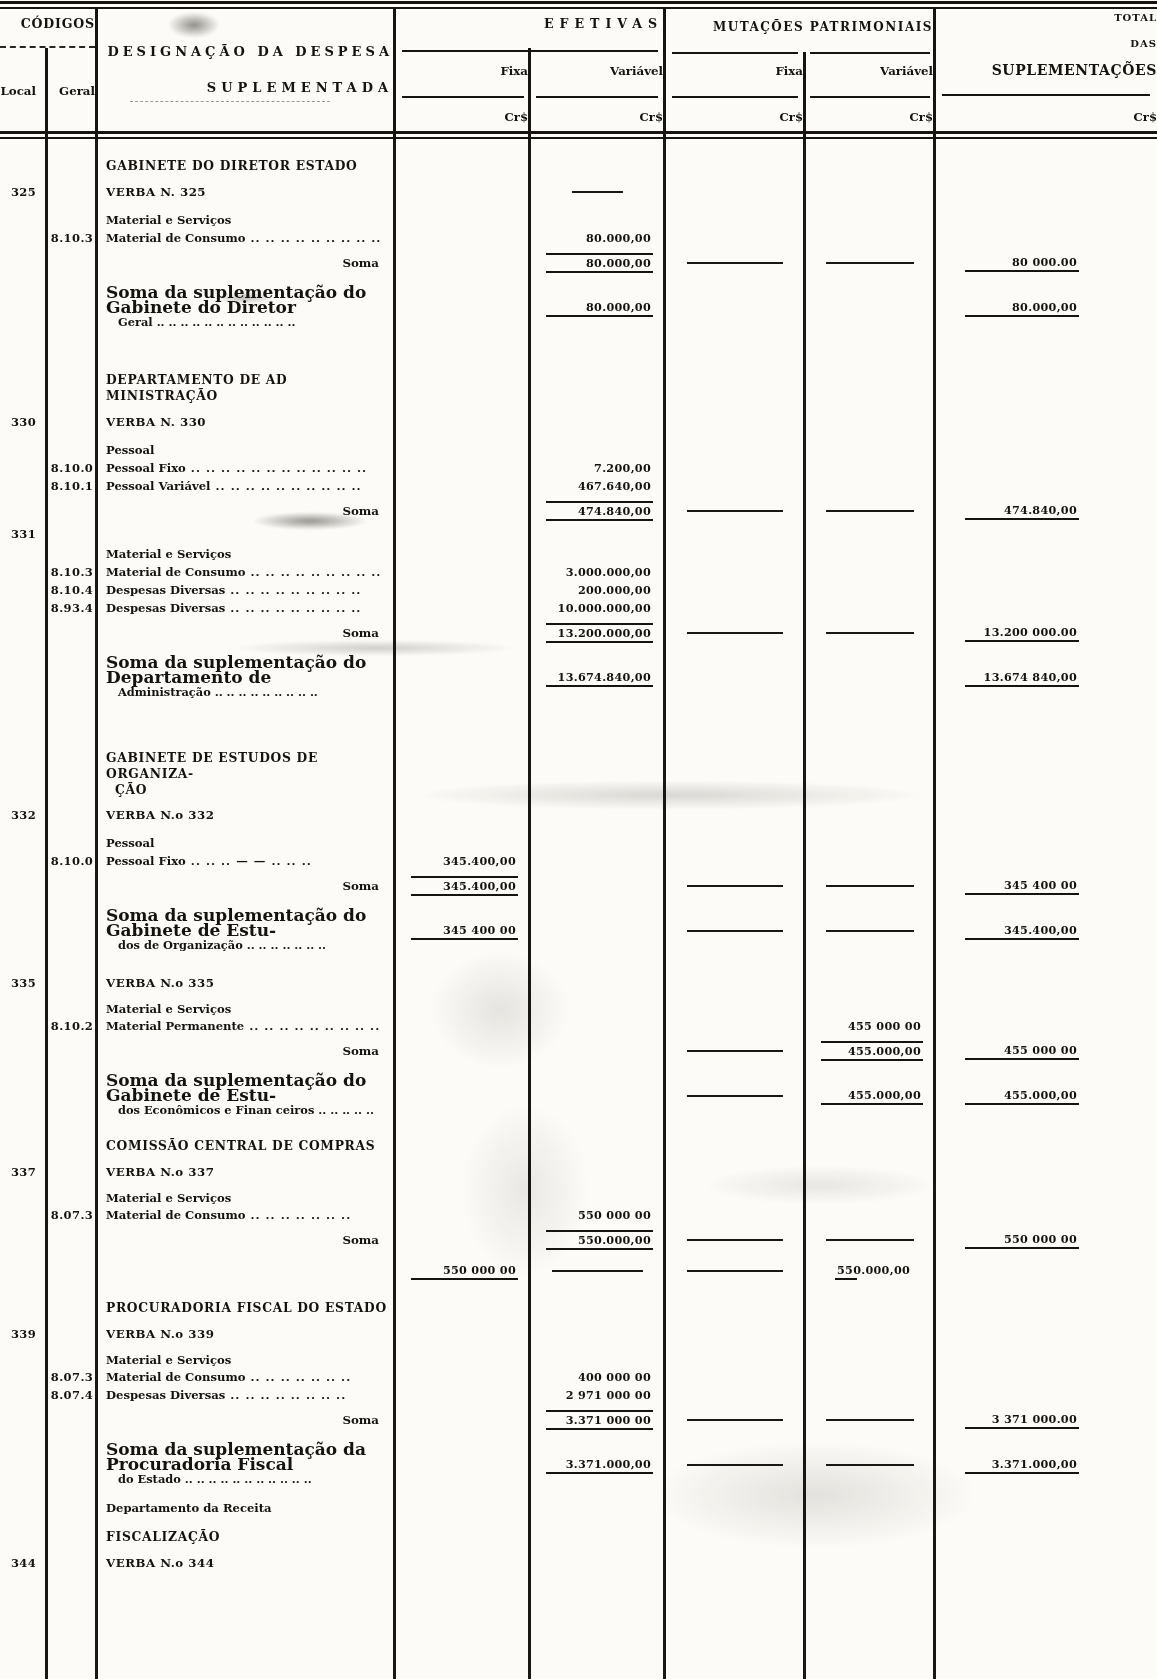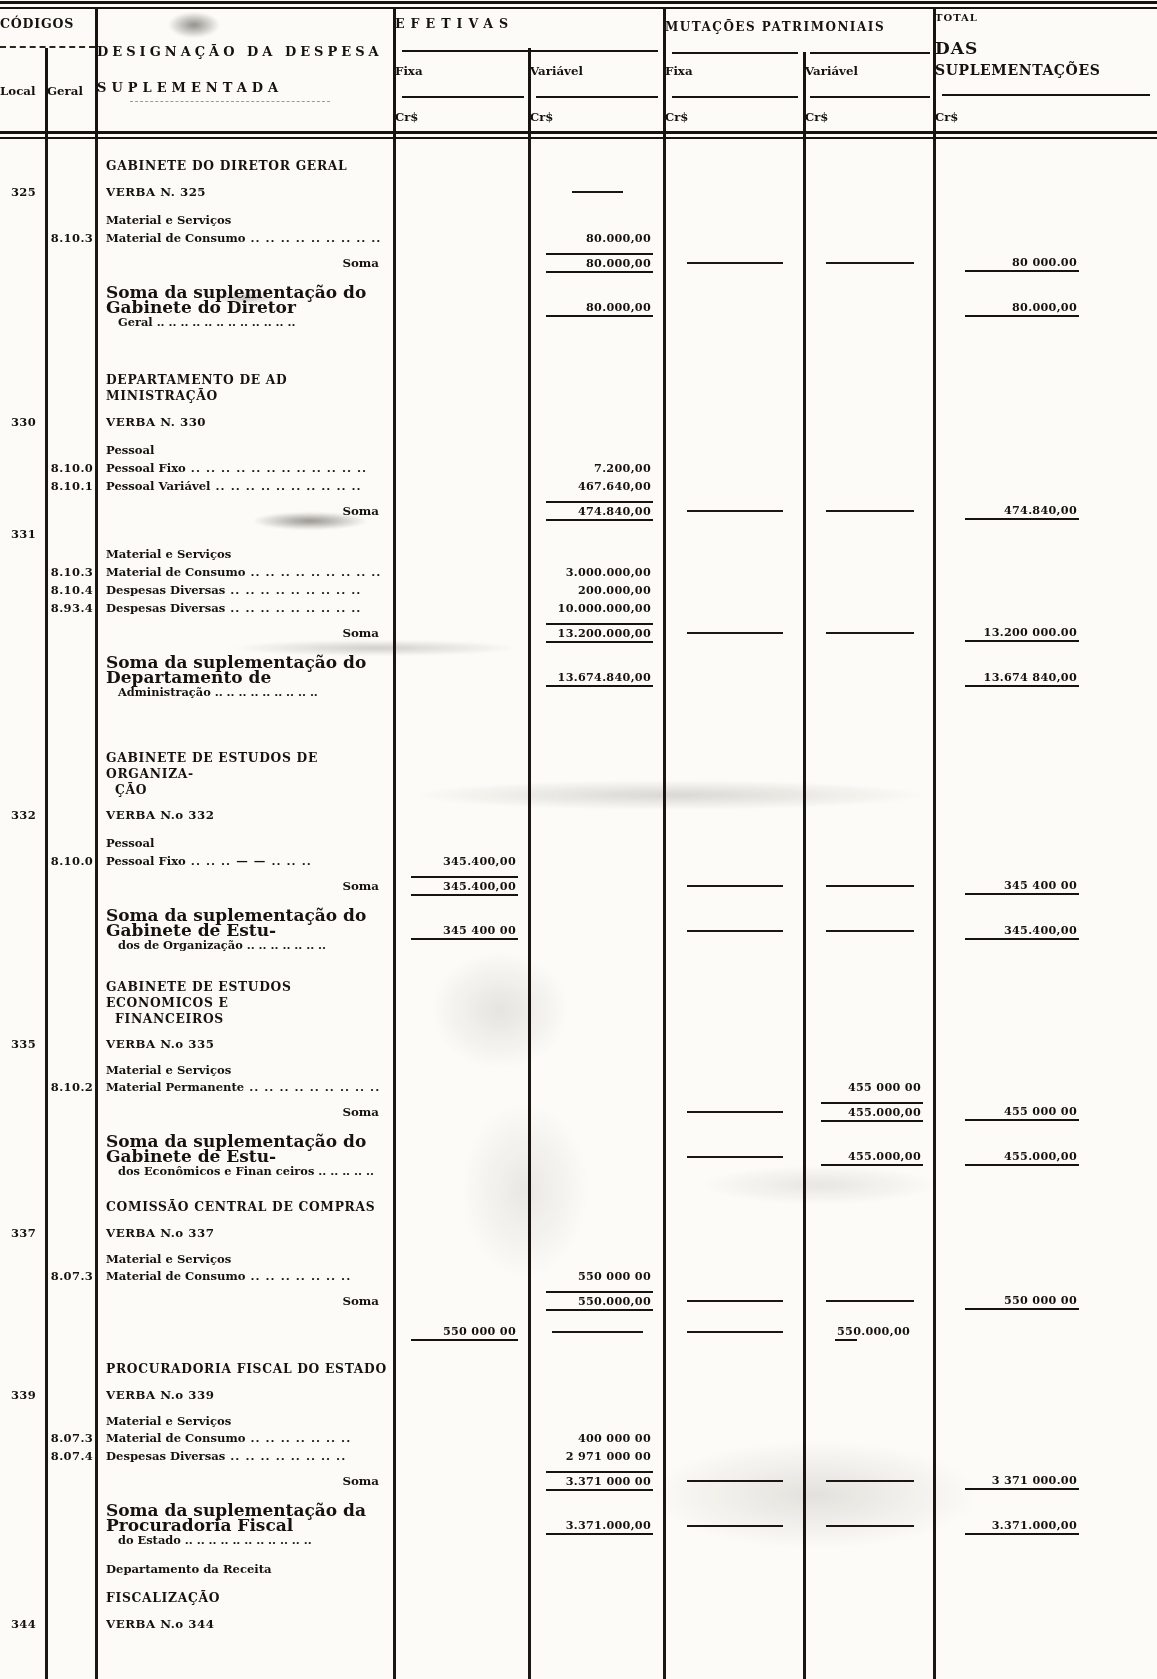--- a/index.html
+++ b/index.html
@@ -8,21 +8,21 @@
     background:#fcfbf7;
     color:#16130e;
     font-family:"DejaVu Serif","Liberation Serif",serif;
     font-weight:700;
     font-size:11.5px;
     -webkit-font-smoothing:antialiased;
   }
   
   .thead{position:absolute;top:0;left:0;width:1157px;height:140px;}
   .hline{position:absolute;background:#17130e;}
-  .hlabel{position:absolute;text-align:left;white-space:nowrap;}
+  .hlabel{position:absolute;text-align:right;white-space:nowrap;}
   .dashedline{position:absolute;border-top:2px dashed #2a251d;}
   
   .tbody{position:absolute;top:140px;left:0;right:0;bottom:0;}
   .vline{position:absolute;top:0;bottom:0;width:3px;background:#1b1712;}
   .row{
     display:grid;
     grid-template-columns:47px 50px 298px 135px 135px 140px 130px 222px;
     align-items:center;
   }
   .c-local,.c-geral{text-align:center;font-size:11.5px;letter-spacing:.4px;}
@@ -100,21 +100,21 @@
     <div class="hline" style="left:672px;width:126px;top:52px;height:2px;"></div>
     <div class="hline" style="left:810px;width:120px;top:52px;height:2px;"></div>
     <div class="hlabel" style="left:665px;width:138px;top:64px;font-size:11.8px;">Fixa</div>
     <div class="hlabel" style="left:805px;width:128px;top:64px;font-size:11.8px;">Variável</div>
     <div class="hline" style="left:672px;width:126px;top:96px;height:2px;"></div>
     <div class="hline" style="left:810px;width:120px;top:96px;height:2px;"></div>
     <div class="hlabel" style="left:665px;width:138px;top:110px;font-size:11.6px;">Cr$</div>
     <div class="hlabel" style="left:805px;width:128px;top:110px;font-size:11.6px;">Cr$</div>
 
     <div class="hlabel" style="left:935px;width:222px;top:12px;font-size:10px;letter-spacing:1px;">TOTAL</div>
-    <div class="hlabel" style="left:935px;width:222px;top:38px;font-size:17px;letter-spacing:1px;">DAS</div>
+    <div class="hlabel" style="left:935px;width:222px;top:38px;font-size:10px;letter-spacing:1px;">DAS</div>
     <div class="hlabel" style="left:935px;width:222px;top:62px;font-size:14px;letter-spacing:.6px;">SUPLEMENTAÇÕES</div>
     <div class="hline" style="left:942px;width:208px;top:94px;height:2px;"></div>
     <div class="hlabel" style="left:935px;width:222px;top:110px;font-size:11.6px;">Cr$</div>
 
     <div class="hline" style="left:0;right:0;top:131px;height:3px;"></div>
     <div class="hline" style="left:0;right:0;top:137px;height:2px;"></div>
   </div>
 
   <div class="tbody">
     <div class="vline" style="left:45px;"></div>
@@ -123,21 +123,21 @@
     <div class="vline" style="left:528px;"></div>
     <div class="vline" style="left:663px;"></div>
     <div class="vline" style="left:803px;"></div>
     <div class="vline" style="left:933px;"></div>
     <div id="rows">
         <div class="gap" style="height: 6px;"></div>
         <div class="row section">
           <div class="c-local"></div>
           <div class="c-geral"></div>
           <div class="c-desig">
-            <div class="t-section">GABINETE DO DIRETOR GERAL</div>
+            <div class="t-section">GABINETE DO DIRETOR ESTADO</div>
           </div>
           <div class="c-val c-ef-fixa"></div>
           <div class="c-val c-ef-var"></div>
           <div class="c-val c-mut-fixa"></div>
           <div class="c-val c-mut-var"></div>
           <div class="c-val c-total"></div>
         </div>
         <div class="row verba">
           <div class="c-local"><span class="code">325</span></div>
           <div class="c-geral"></div>
@@ -487,33 +487,20 @@
             <span class="dashline"></span>
           </div>
           <div class="c-val c-mut-var">
             <span class="dashline"></span>
           </div>
           <div class="c-val c-total">
             <span class="num rb">345.400,00</span>
           </div>
         </div>
         <div class="gap" style="height: 6px;"></div>
-        <div class="row section">
-          <div class="c-local"></div>
-          <div class="c-geral"></div>
-          <div class="c-desig">
-            <div class="t-section">GABINETE DE ESTUDOS ECONOMICOS E</div>
-            <div class="t2-section">FINANCEIROS</div>
-          </div>
-          <div class="c-val c-ef-fixa"></div>
-          <div class="c-val c-ef-var"></div>
-          <div class="c-val c-mut-fixa"></div>
-          <div class="c-val c-mut-var"></div>
-          <div class="c-val c-total"></div>
-        </div>
         <div class="row verba">
           <div class="c-local"><span class="code">335</span></div>
           <div class="c-geral"></div>
           <div class="c-desig">
             <div class="t-verba">VERBA N.o 335</div>
           </div>
           <div class="c-val c-ef-fixa"></div>
           <div class="c-val c-ef-var"></div>
           <div class="c-val c-mut-fixa"></div>
           <div class="c-val c-mut-var"></div>

